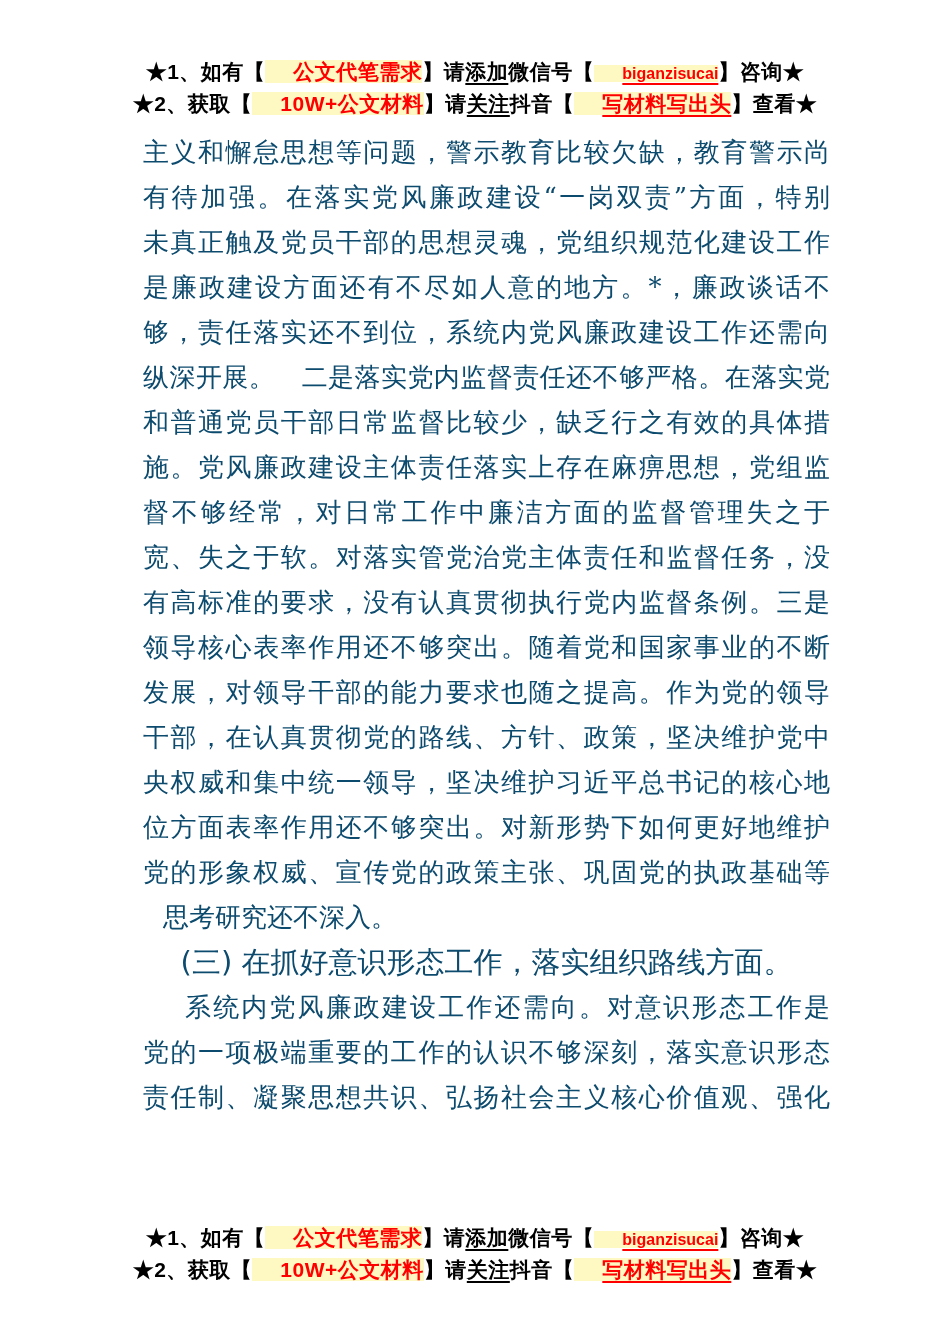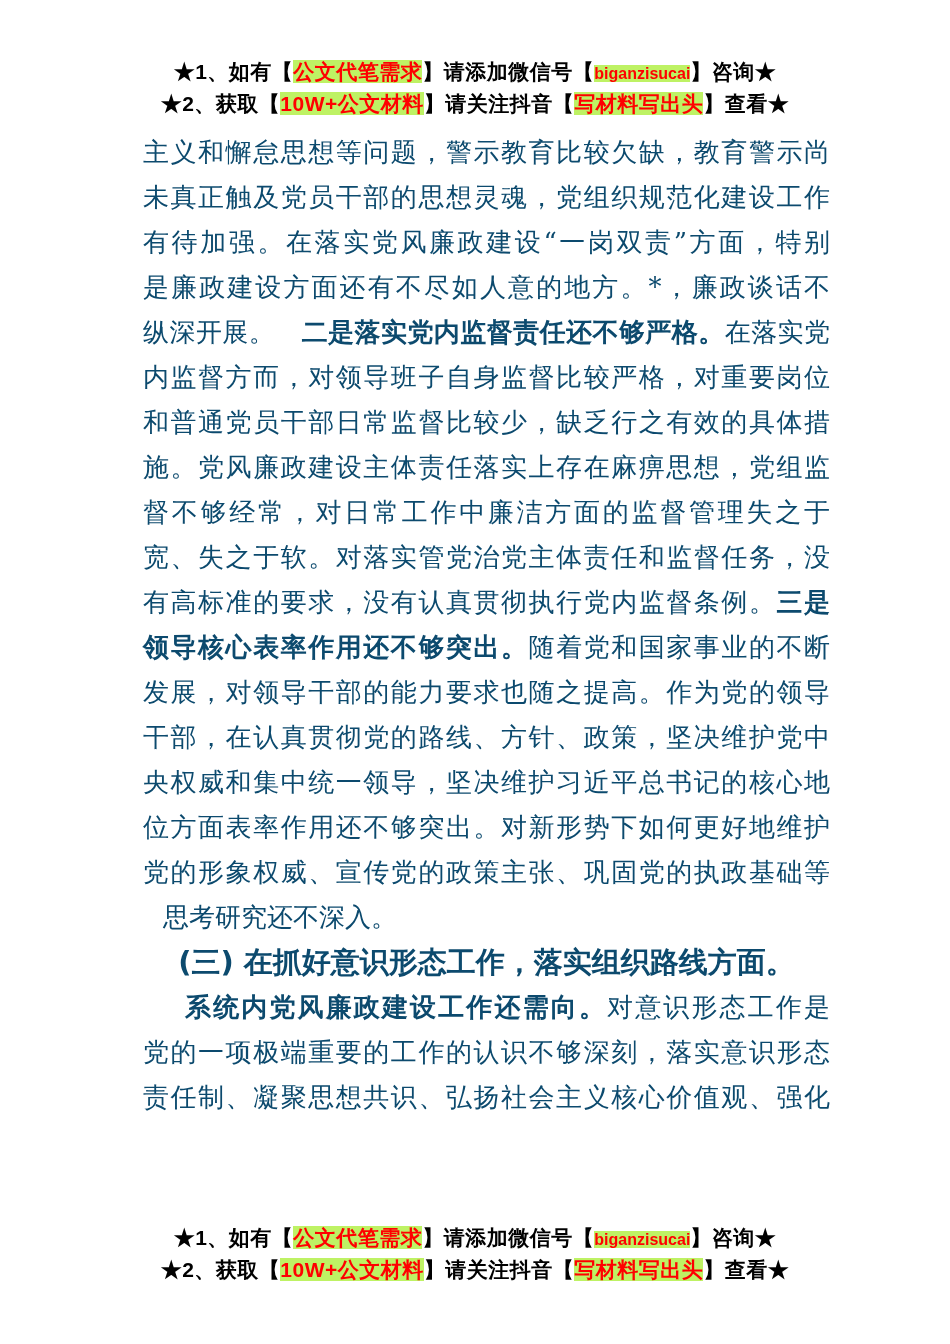--- a/index.html
+++ b/index.html
@@ -21,22 +21,22 @@
     text-align: center;
     font-weight: 700;
     font-size: 21px;
     line-height: 30px;
     color: #000000;
     font-family: "Liberation Sans", sans-serif;
     letter-spacing: 0.5px;
   }
   .banner-top { top: 57px; }
   .banner-bottom { top: 1223px; }
-  .banner .hl { background: #bef264; color: #ff0000; }
-  .banner .ul { text-decoration-thickness: 2px; text-underline-offset: 4px; }
+  .banner .hl { background: #fef9c3; color: #ff0000; padding-left: 28px; }
+  .banner .ul { text-decoration: underline; text-decoration-thickness: 2px; text-underline-offset: 4px; }
   .banner .latin { font-size: 16px; letter-spacing: 0; }
   
   .doc-body {
     position: absolute;
     left: 143px;
     top: 130px;
     width: 687px;
     font-size: 26px;
     line-height: 45px;
     color: #0c4a6e;
@@ -50,45 +50,45 @@
   .line.left { text-align: left; text-align-last: left; margin-left: 20px; }
   .line.center {
     text-align: right;
     text-align-last: center;
     font-weight: 700;
     font-size: 29px;
     font-family: "DejaVu Sans", "Liberation Sans", sans-serif;
   }
   .line.indent { text-indent: 42px; }
   .b {
-    font-weight: 700;
+    font-weight: 400;
     font-family: "DejaVu Sans", "Liberation Sans", sans-serif;
   }
 </style>
 </head>
 <body>
 
 <div class="page">
 
   <div class="banner banner-top">
     <div class="banner-line">
       <span>★1、如有【</span><span class="hl">公文代笔需求</span><span>】请</span><span class="ul">添加</span><span>微信号【</span><span class="hl ul latin">biganzisucai</span><span>】咨询★</span>
     </div>
     <div class="banner-line">
       <span>★2、获取【</span><span class="hl">10W+公文材料</span><span>】请</span><span class="ul">关注</span><span>抖音【</span><span class="hl ul">写材料写出头</span><span>】查看★</span>
     </div>
   </div>
 
   <div class="doc-body" id="doc-body">
       <div class="line"><span>主义和懈怠思想等问题，警示教育比较欠缺，教育警示尚</span></div>
+      <div class="line"><span>有待加强。在落实党风廉政建设“一岗双责”方面，特别</span></div>
       <div class="line"><span>未真正触及党员干部的思想灵魂，党组织规范化建设工作</span></div>
-      <div class="line"><span>有待加强。在落实党风廉政建设“一岗双责”方面，特别</span></div>
       <div class="line"><span>是廉政建设方面还有不尽如人意的地方。*，廉政谈话不</span></div>
+      <div class="line"><span>够，责任落实还不到位，系统内党风廉政建设工作还需向</span></div>
       <div class="line"><span>纵深开展。　</span><span class="b">二是落实党内监督责任还不够严格。</span><span>在落实党</span></div>
-      <div class="line"><span>内监督方而，对领导班子自身监督比较严格，对重要岗位</span></div>
       <div class="line"><span>和普通党员干部日常监督比较少，缺乏行之有效的具体措</span></div>
       <div class="line"><span>施。党风廉政建设主体责任落实上存在麻痹思想，党组监</span></div>
       <div class="line"><span>督不够经常，对日常工作中廉洁方面的监督管理失之于</span></div>
       <div class="line"><span>宽、失之于软。对落实管党治党主体责任和监督任务，没</span></div>
       <div class="line"><span>有高标准的要求，没有认真贯彻执行党内监督条例。</span><span class="b">三是</span></div>
       <div class="line"><span class="b">领导核心表率作用还不够突出。</span><span>随着党和国家事业的不断</span></div>
       <div class="line"><span>发展，对领导干部的能力要求也随之提高。作为党的领导</span></div>
       <div class="line"><span>干部，在认真贯彻党的路线、方针、政策，坚决维护党中</span></div>
       <div class="line"><span>央权威和集中统一领导，坚决维护习近平总书记的核心地</span></div>
       <div class="line"><span>位方面表率作用还不够突出。对新形势下如何更好地维护</span></div>

